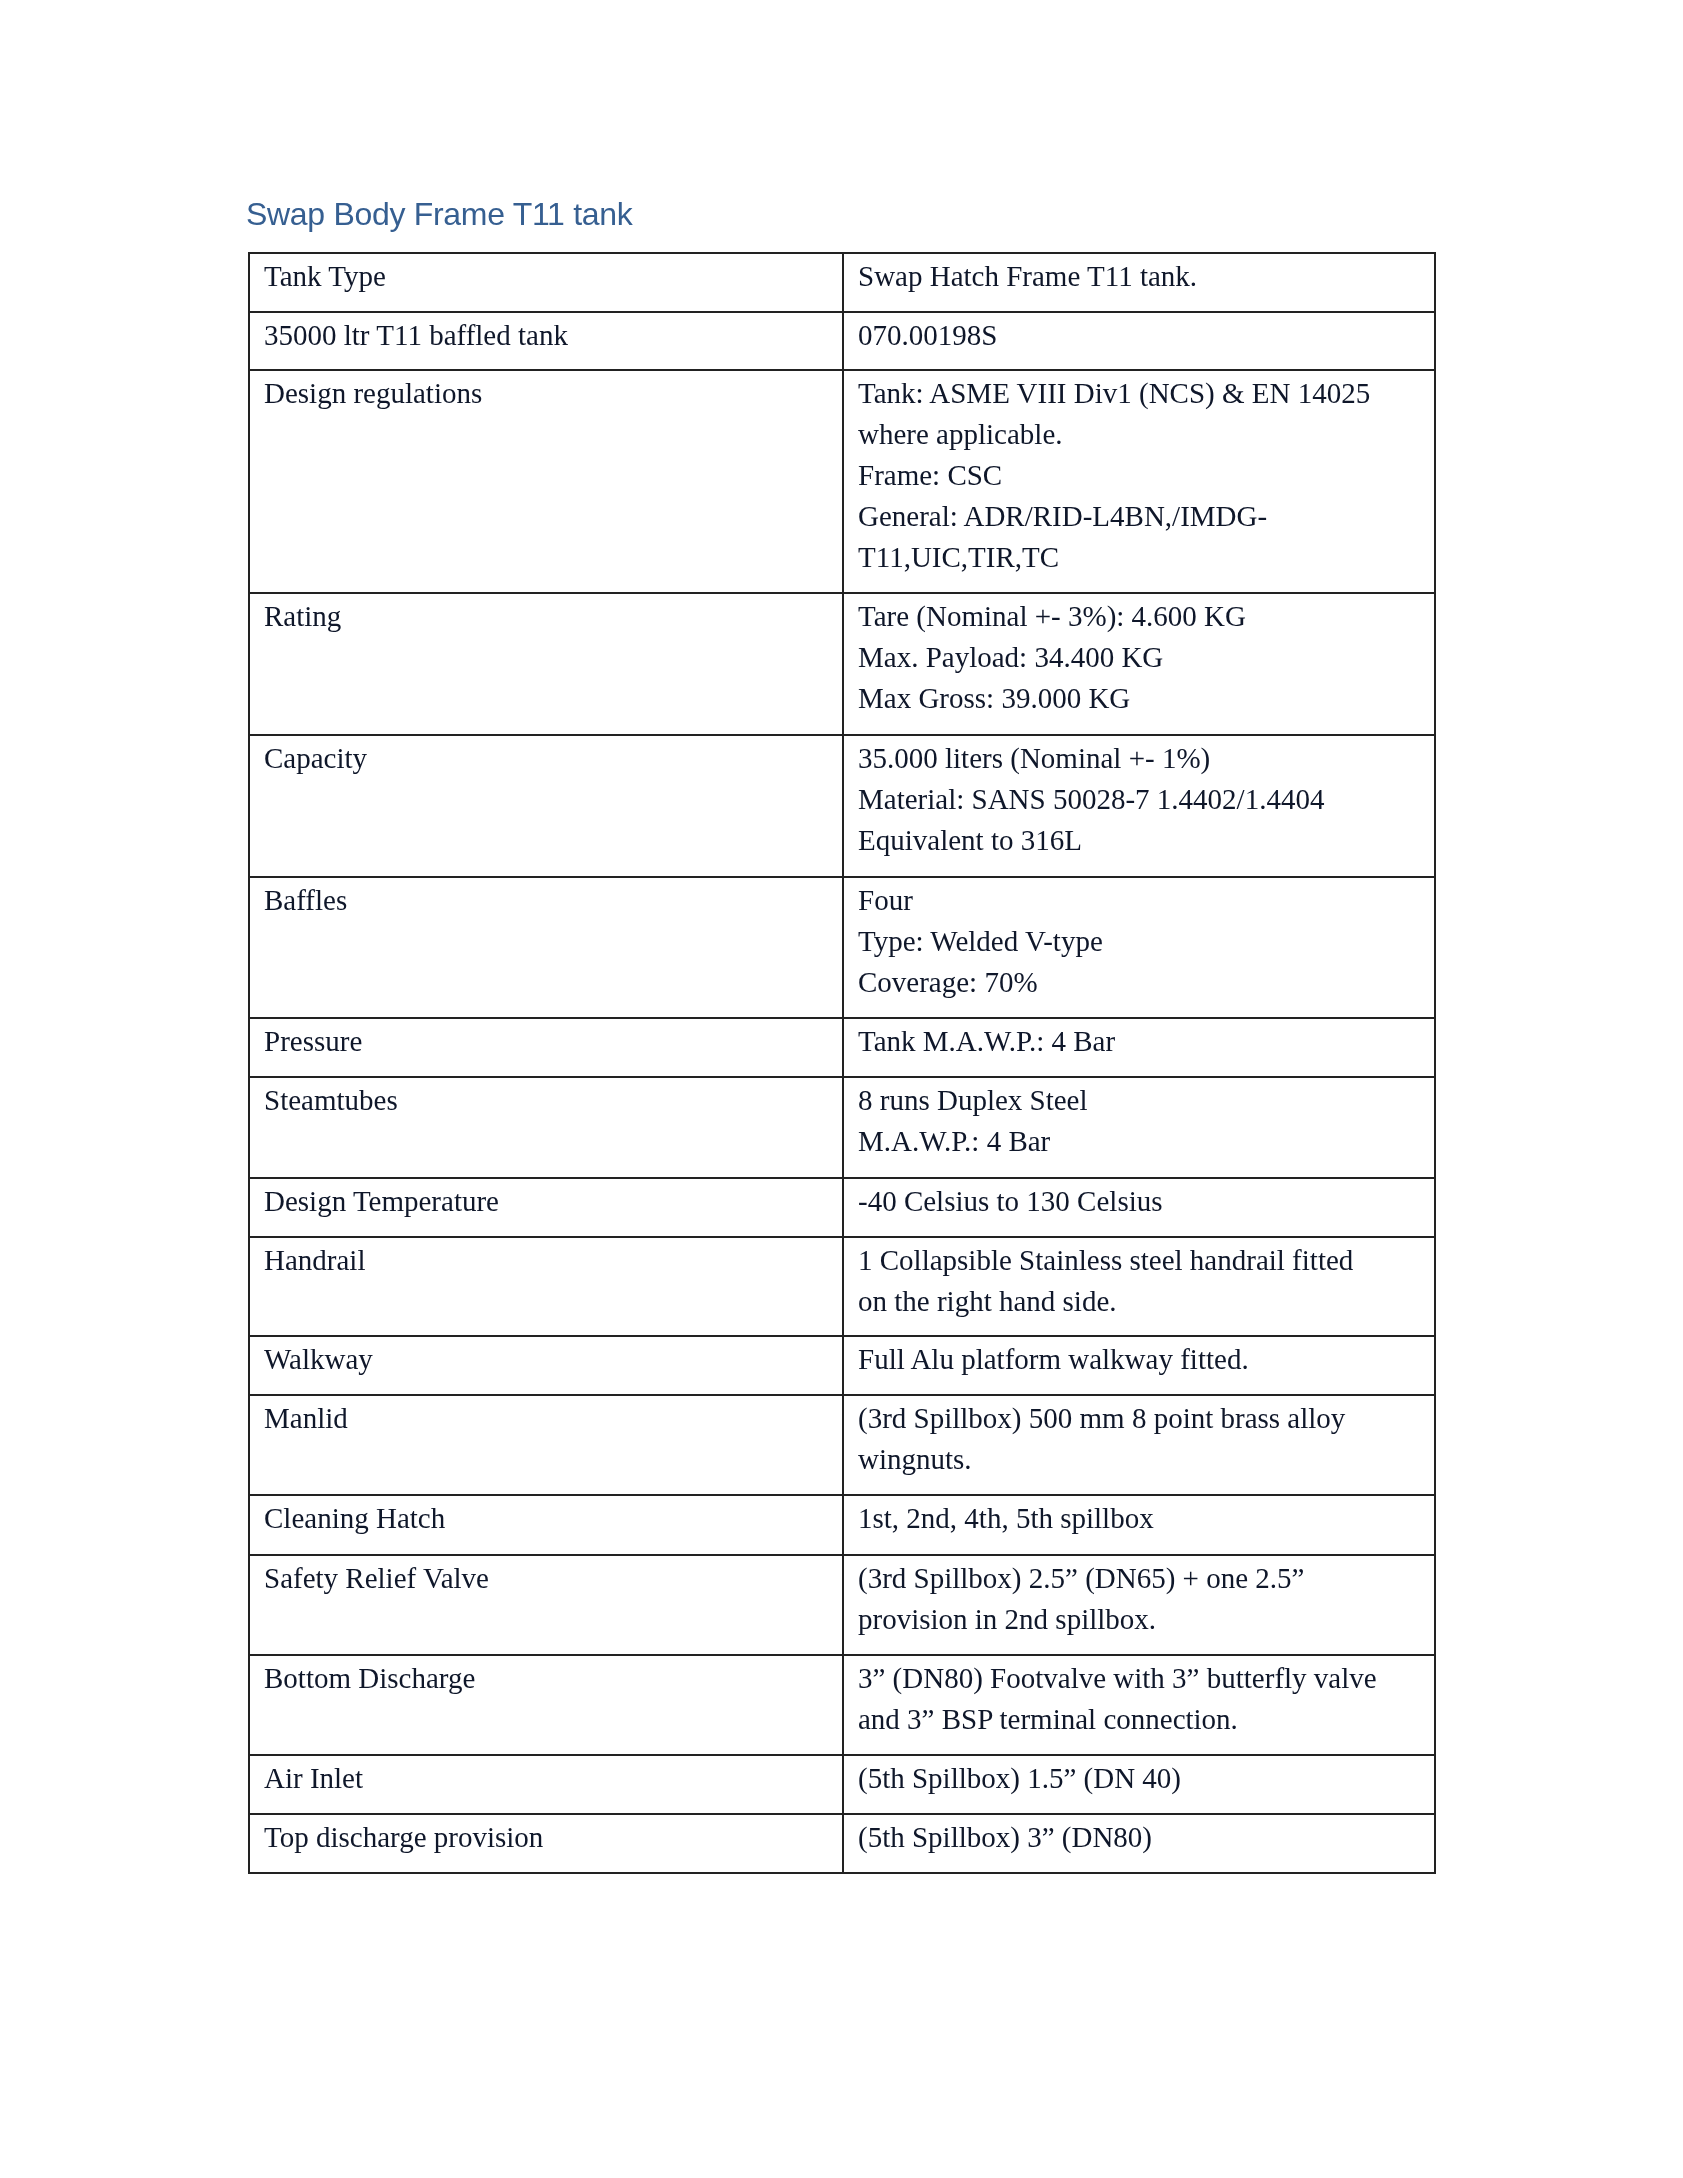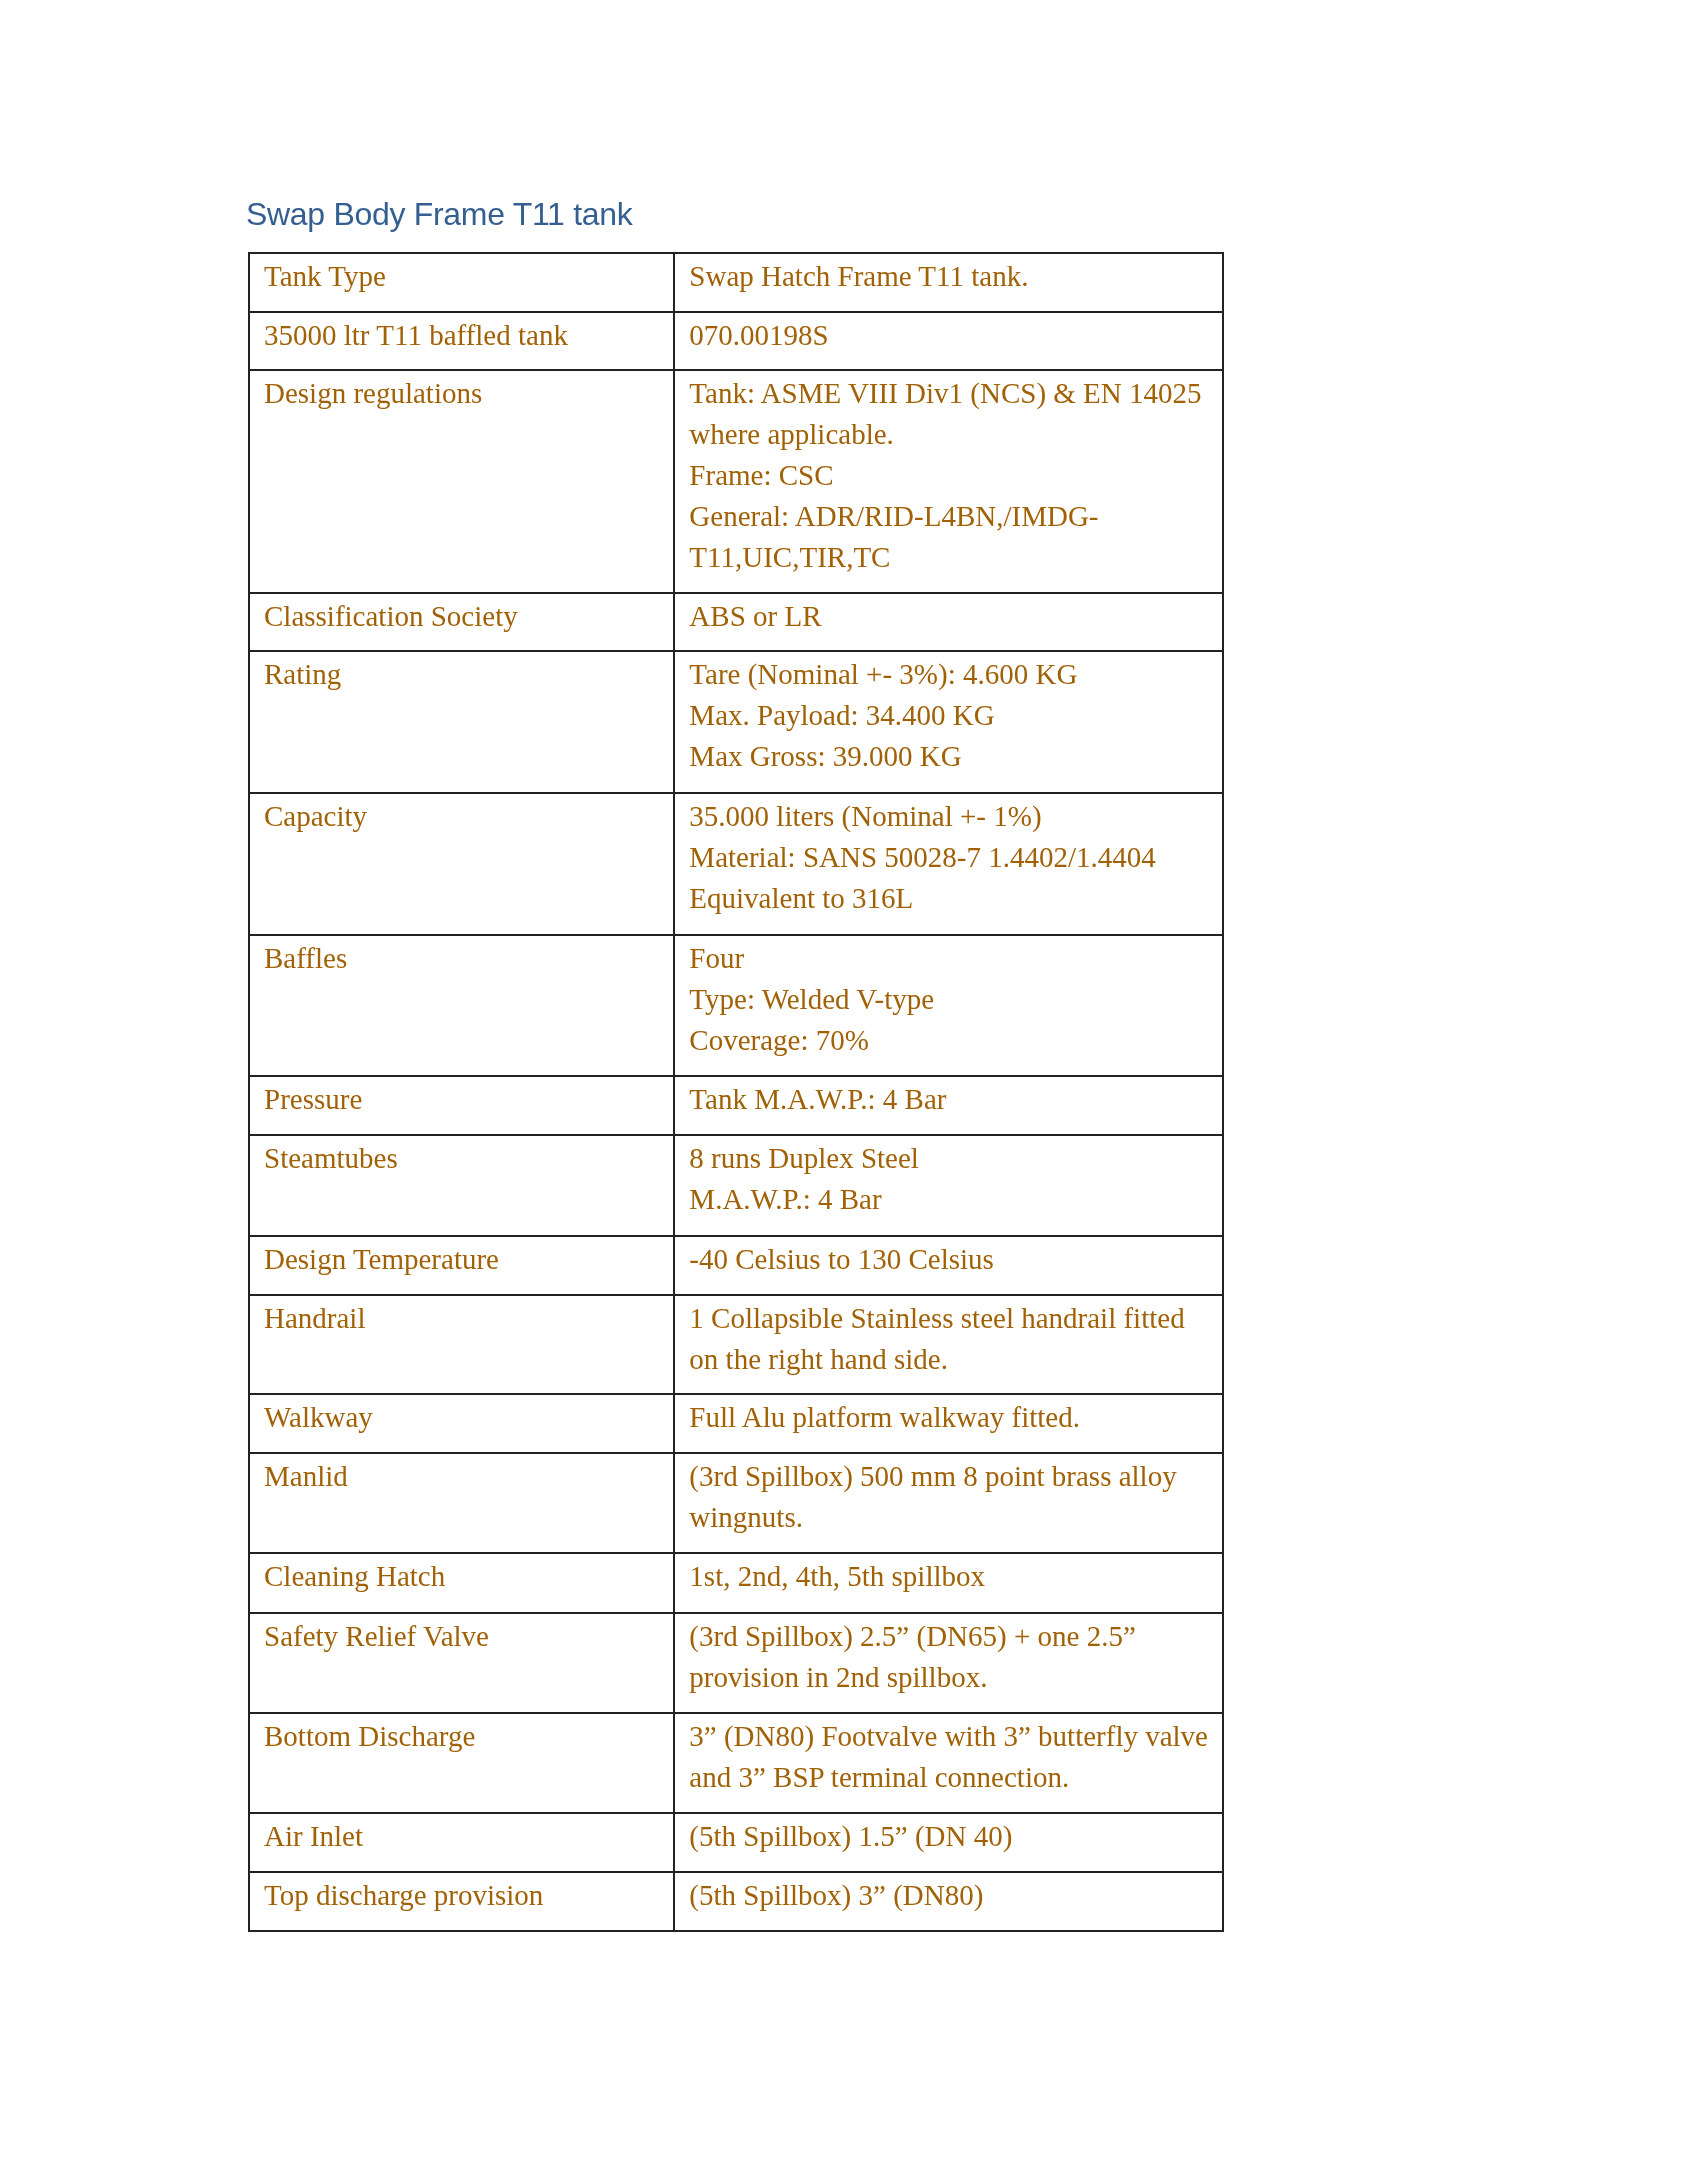--- a/index.html
+++ b/index.html
@@ -4,22 +4,22 @@
   <style>
     html, body { margin: 0; padding: 0; background: #ffffff; }
     body { width: 1683px; height: 2178px; position: relative; overflow: hidden; }
     .title {
       position: absolute; left: 246px; top: 196px;
       font-family: "Liberation Sans", sans-serif; font-weight: normal;
       font-size: 32px; color: #365f91; letter-spacing: -0.3px; margin: 0;
     }
     table.spec {
       position: absolute; left: 248px; top: 252px;
-      width: 976px; border-collapse: collapse;
-      font-family: "Liberation Serif", serif; font-size: 29px; color: #a16207;
+      width: 1188px; border-collapse: collapse;
+      font-family: "Liberation Serif", serif; font-size: 29px; color: #0f172a;
     }
     table.spec td {
       border: 2px solid #222; vertical-align: top;
       padding: 2px 14px 0 14px; line-height: 41px;
     }
     table.spec td.k { width: 564px; }
     .line { display: block; white-space: nowrap; }
   </style>
 </head>
 <body>
@@ -41,26 +41,20 @@
         </td>
       </tr>
       <tr style="height: 223px;">
         <td class="k">Design regulations</td>
         <td>
           <span class="line">Tank: ASME VIII Div1 (NCS) &amp; EN 14025</span>
           <span class="line">where applicable.</span>
           <span class="line">Frame: CSC</span>
           <span class="line">General: ADR/RID-L4BN,/IMDG-</span>
           <span class="line">T11,UIC,TIR,TC</span>
-        </td>
-      </tr>
-      <tr style="height: 58px;">
-        <td class="k">Classification Society</td>
-        <td>
-          <span class="line">ABS or LR</span>
         </td>
       </tr>
       <tr style="height: 142px;">
         <td class="k">Rating</td>
         <td>
           <span class="line">Tare (Nominal +- 3%): 4.600 KG</span>
           <span class="line">Max. Payload: 34.400 KG</span>
           <span class="line">Max Gross: 39.000 KG</span>
         </td>
       </tr>

